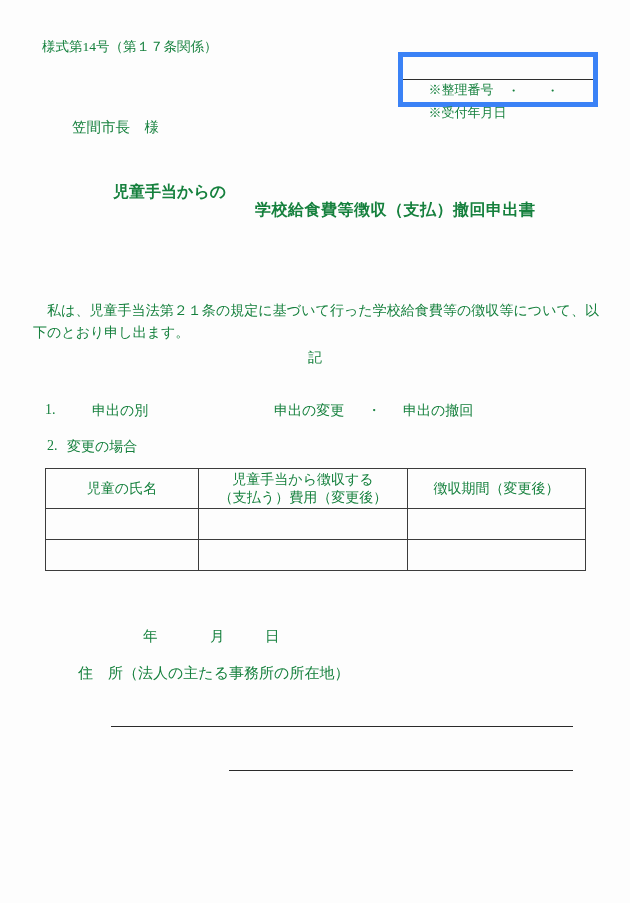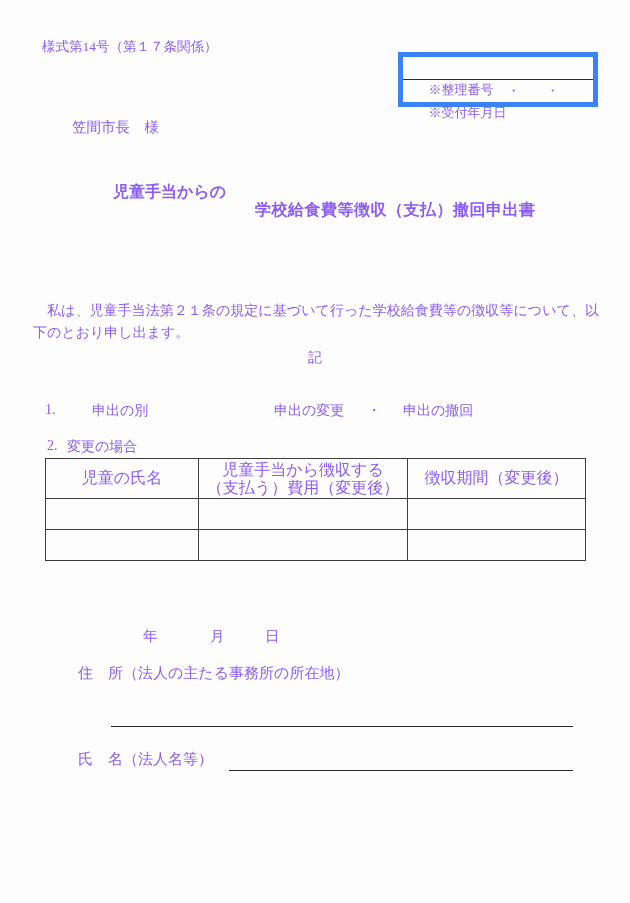--- a/index.html
+++ b/index.html
@@ -2,21 +2,21 @@
 <html><head>
 <meta charset="utf-8">
 <style>
   html, body { margin: 0; padding: 0; background: #e8e8e8; }
   .page {
     position: relative;
     width: 630px;
     height: 903px;
     background: #fdfdfd;
     font-family: "Liberation Serif", "DejaVu Serif", serif;
-    color: #8b5cf6;
+    color: #15803d;
     overflow: hidden;
   }
   .abs { position: absolute; white-space: pre; }
   .bold { font-weight: bold; }
 
   .form-number { left: 42px; top: 38px; font-size: 13.5px; }
 
   .refbox {
     position: absolute; left: 398px; top: 52px; width: 190px;
     border: 5px solid #3b82f6; background: #fdfdfd;
@@ -39,23 +39,23 @@
     font-size: 14px; line-height: 22px; text-indent: 1em;
     white-space: normal; text-align: justify; margin-top: 32px;
   }
 
   .ki { left: 0; top: 349px; width: 630px; text-align: center; font-size: 14px; white-space: normal; }
 
   .row-line { position: absolute; left: 0; width: 630px; height: 20px; font-size: 14px; }
   .row-line span { position: absolute; white-space: pre; }
 
   .main-table {
-    position: absolute; left: 45px; top: 458px; width: 540px;
+    position: absolute; left: 45px; top: 468px; width: 540px;
     border-collapse: collapse; table-layout: fixed;
-    font-size: 16px;
+    font-size: 14px;
   }
   .main-table th, .main-table td {
     border: 1px solid #3c3c3c; font-weight: normal;
     text-align: center; vertical-align: middle; padding: 0;
   }
   .main-table thead tr { height: 40px; }
   .main-table tbody tr { height: 31px; }
   .main-table .hdr-line { line-height: 18px; }
 
   .date-row { top: 627px; font-size: 14.5px; }
@@ -139,16 +139,15 @@
 
   <div class="row-line date-row">
     <span style="left: 143px;">年</span>
     <span style="left: 210px;">月</span>
     <span style="left: 265px;">日</span>
   </div>
 
   <div class="abs addr-label">住　所（法人の主たる事務所の所在地）</div>
   <div class="underline underline-address"></div>
 
-  <div class="abs name-label">氏　名（法人名等）</div>
   <div class="underline underline-name"></div>
 
 </div>
 
 </body></html>

